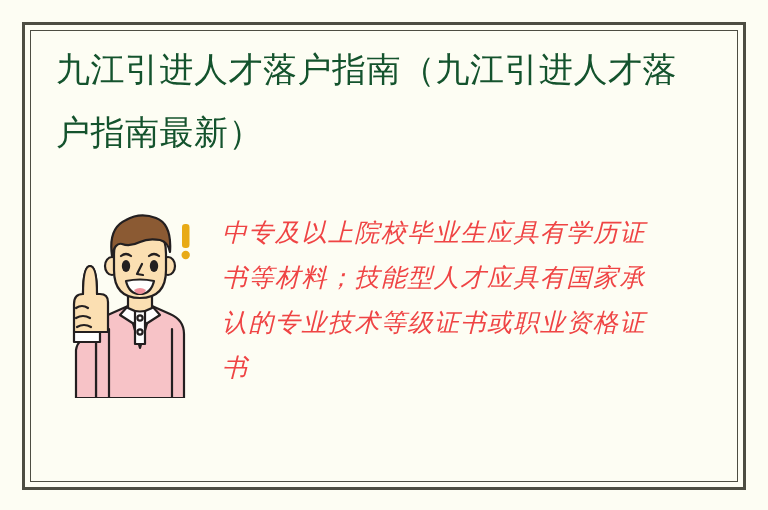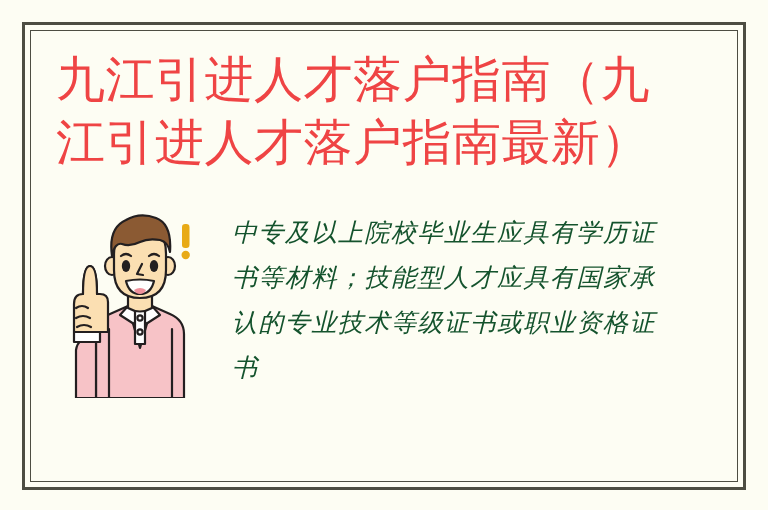--- a/index.html
+++ b/index.html
@@ -39,26 +39,26 @@
     width: 708px;
     height: 452px;
     border: 1.5px solid #4d4d42;
     box-sizing: border-box;
   }
 
   
   .title {
     position: absolute;
     left: 56px;
-    top: 48px;
+    top: 38px;
     width: 640px;
-    font-size: 49px;
+    font-size: 34px;
     line-height: 63px;
     letter-spacing: 0.5px;
-    color: #ef4444;
+    color: #14532d;
     font-weight: 400;
     white-space: pre-wrap;
   }
 
   
   .content {
     position: absolute;
     left: 52px;
     top: 198px;
     width: 640px;
@@ -73,29 +73,29 @@
     height: 200px;
   }
   .illustration svg {
     display: block;
     width: 170px;
     height: 200px;
   }
 
   .body-text {
     position: absolute;
-    left: 180px;
+    left: 170px;
     top: 12px;
     width: 440px;
     font-family: "Liberation Serif", "DejaVu Serif", serif;
     font-style: italic;
     font-size: 25px;
     line-height: 45px;
     letter-spacing: 1.5px;
-    color: #14532d;
+    color: #ef4444;
     white-space: pre-wrap;
     word-break: break-all;
   }
 </style>
 </head>
 <body>
 
 <div class="poster">
 
   <div class="frame-outer"></div>

